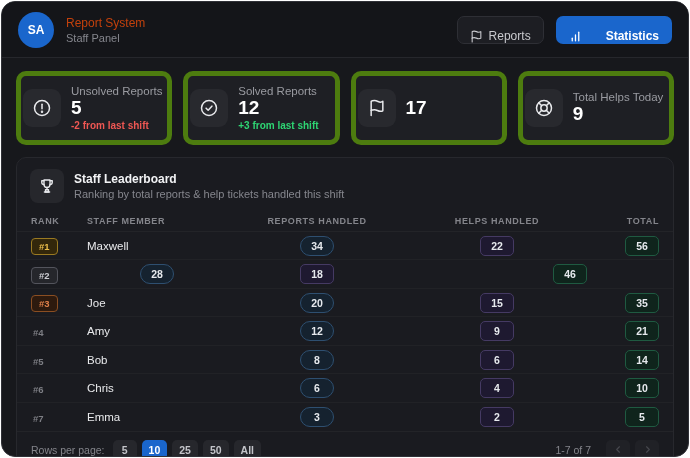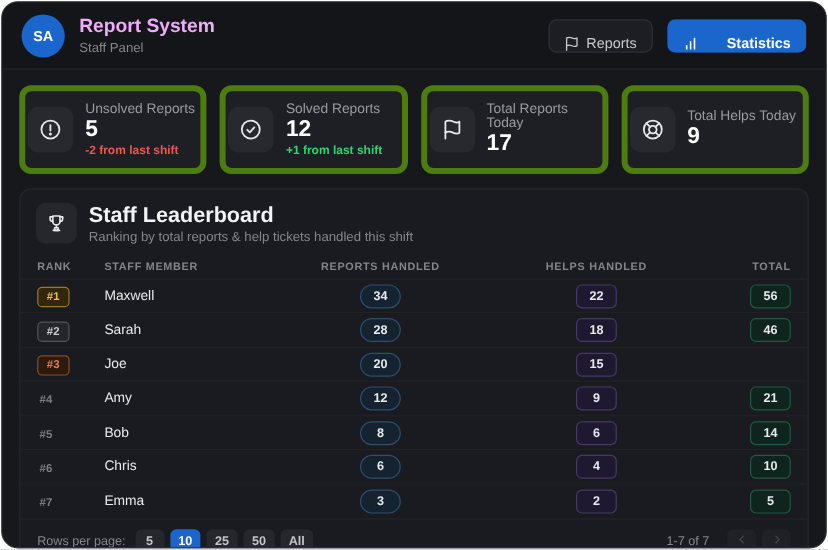--- a/index.html
+++ b/index.html
@@ -7,21 +7,21 @@
   .window{
     position:relative; width:688px; height:456px; margin:1px;
     background:#17181c; border:1px solid #303137; border-radius:14px; overflow:hidden;
   }
   
   .topbar{ height:56px; background:#141519; border-bottom:1px solid #26272c;
     display:flex; align-items:center; padding:0 16px; gap:12px; }
   .avatar{ width:36px; height:36px; border-radius:50%; background:#1a66cc; color:#ffffff;
     display:flex; align-items:center; justify-content:center; font-size:12px; font-weight:bold; }
   .titles{ display:flex; flex-direction:column; gap:2px; }
-  .app-title{ color:#f0abfc; font-size:16px; font-weight:bold; }
+  .app-title{ color:#c2410c; font-size:12px; font-weight:normal; }
   .app-sub{ color:#85868d; font-size:11px; }
   .spacer{ flex:1; }
   .hbtn{ height:28px; display:flex; align-items:flex-end; gap:6px; padding:0 12px;
     border-radius:7px; font-size:12px; cursor:pointer; border:1px solid transparent; }
   .hbtn.ghost{ background:#1d1e23; border-color:#2e2f35; color:#c9cace; }
   .hbtn.primary{ background:#1a66cc; color:#ffffff; font-weight:bold;gap:24px; }
   .hbtn svg{ display:block; }
   
   .stats-row{ display:flex; gap:11px; padding:13px 14px 12px; }
   .stat-card{ flex:1; background:#1e1f24; border:5px solid #4d7c0f; border-radius:10px;
@@ -30,21 +30,21 @@
     display:flex; align-items:center; justify-content:center; color:#e8e9ec; flex:none; }
   .stat-body{ display:flex; flex-direction:column; gap:1px; }
   .stat-label{ color:#9a9ba1; font-size:11.5px; }
   .stat-value{ color:#ffffff; font-size:19px; font-weight:bold; line-height:1.1; }
   .stat-delta{ font-size:10px; font-weight:bold; }
   
   .board{ margin:0 14px 14px; background:#1a1b20; border:1px solid #27282d; border-radius:10px; overflow:hidden; }
   .board-head{ display:flex; align-items:center; gap:10px; padding:11px 13px 9px; }
   .board-icon{ width:34px; height:34px; border-radius:8px; background:#26272c;
     display:flex; align-items:center; justify-content:center; color:#e8e9ec; flex:none; }
-  .board-title{ color:#f2f3f5; font-size:18px; font-weight:bold; }
+  .board-title{ color:#f2f3f5; font-size:12px; font-weight:bold; }
   .board-sub{ color:#85868d; font-size:11px; margin-top:2px; }
   .grid-row{ display:grid; grid-template-columns:56px 1fr 180px 180px 72px;
     align-items:center; padding:0 14px; }
   .thead{ height:20px; border-bottom:1px solid #232428; }
   .th{ color:#84858b; font-size:9px; font-weight:bold; letter-spacing:.6px; text-transform:uppercase; }
   .th.center{ text-align:center; } .th.right{ text-align:right; }
   .trow{ height:28.5px; border-bottom:1px solid #212226; }
   .trow:last-child{ border-bottom:none; }
   .cell-center{ display:flex; justify-content:center; }
   .cell-right{ display:flex; justify-content:flex-end; }
@@ -123,32 +123,31 @@
     <div class="stat-card">
       <div class="stat-icon">
         <svg width="20" height="20" viewBox="0 0 24 24" fill="none" stroke="currentColor" stroke-width="1.8" stroke-linecap="round" stroke-linejoin="round">
             <circle cx="12" cy="12" r="9"></circle>
             <polyline points="8.5,12.2 11,14.7 15.5,9.8"></polyline>
           </svg>
       </div>
       <div class="stat-body">
         <div class="stat-label">Solved Reports</div>
         <div class="stat-value">12</div>
-        <div class="stat-delta" style="color: rgb(46, 213, 115);">+1 from last shift</div>
+        <div class="stat-delta" style="color: rgb(46, 213, 115);">+3 from last shift</div>
       </div>
     </div>
     <div class="stat-card">
       <div class="stat-icon">
         <svg width="20" height="20" viewBox="0 0 24 24" fill="none" stroke="currentColor" stroke-width="1.8" stroke-linecap="round" stroke-linejoin="round">
             <path d="M5 15s1-1 4-1 4 2 7 2 3-1 3-1V4s-1 1-3 1-4-2-7-2-4 1-4 1z"></path>
             <line x1="5" y1="21" x2="5" y2="15"></line>
           </svg>
       </div>
       <div class="stat-body">
-        <div class="stat-label">Total Reports Today</div>
         <div class="stat-value">17</div>
       </div>
     </div>
     <div class="stat-card">
       <div class="stat-icon">
         <svg width="20" height="20" viewBox="0 0 24 24" fill="none" stroke="currentColor" stroke-width="1.8" stroke-linecap="round">
             <circle cx="12" cy="12" r="9"></circle>
             <circle cx="12" cy="12" r="3.8"></circle>
             <line x1="5.7" y1="5.7" x2="9.3" y2="9.3"></line>
             <line x1="18.3" y1="5.7" x2="14.7" y2="9.3"></line>
@@ -199,40 +198,42 @@
         <div class="cell-center">
             <span class="val-badge b-helps">22</span>
           </div>
         <div class="cell-right">
             <span class="val-badge b-total">56</span>
           </div>
       </div>
 
       <div class="grid-row trow">
         <div><span class="rank-badge rank-silver">#2</span></div>
-        <div class="name">Sarah</div>
         <div class="cell-center">
             <span class="val-badge b-reports">28</span>
           </div>
         <div class="cell-center">
             <span class="val-badge b-helps">18</span>
           </div>
         <div class="cell-right">
             <span class="val-badge b-total">46</span>
           </div>
       </div>
 
       <div class="grid-row trow">
         <div><span class="rank-badge rank-bronze">#3</span></div>
         <div class="name">Joe</div>
         <div class="cell-center">
             <span class="val-badge b-reports">20</span>
           </div>
         <div class="cell-center">
             <span class="val-badge b-helps">15</span>
+          </div>
+        <div class="cell-right">
+            <span class="val-badge b-total">35</span>
           </div>
       </div>
 
       <div class="grid-row trow">
         <div><span class="rank-badge rank-plain">#4</span></div>
         <div class="name">Amy</div>
         <div class="cell-center">
             <span class="val-badge b-reports">12</span>
           </div>
         <div class="cell-center">

